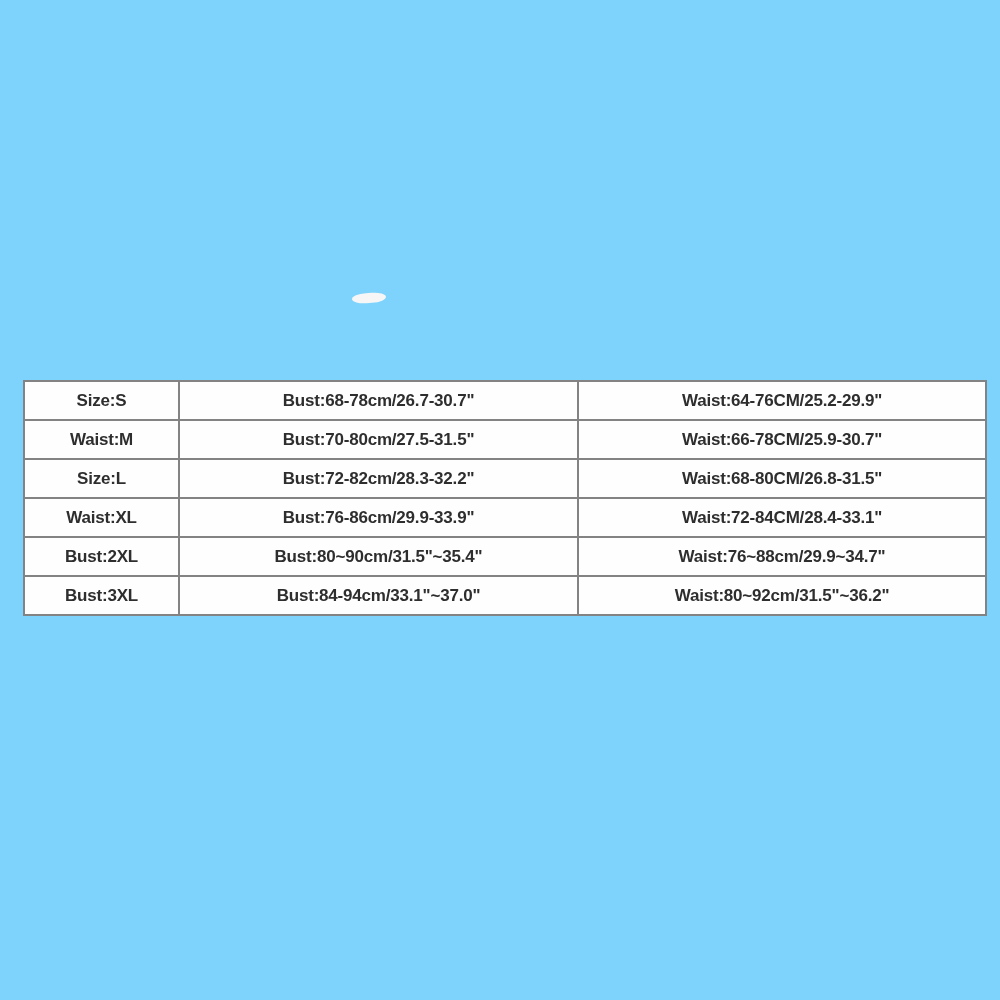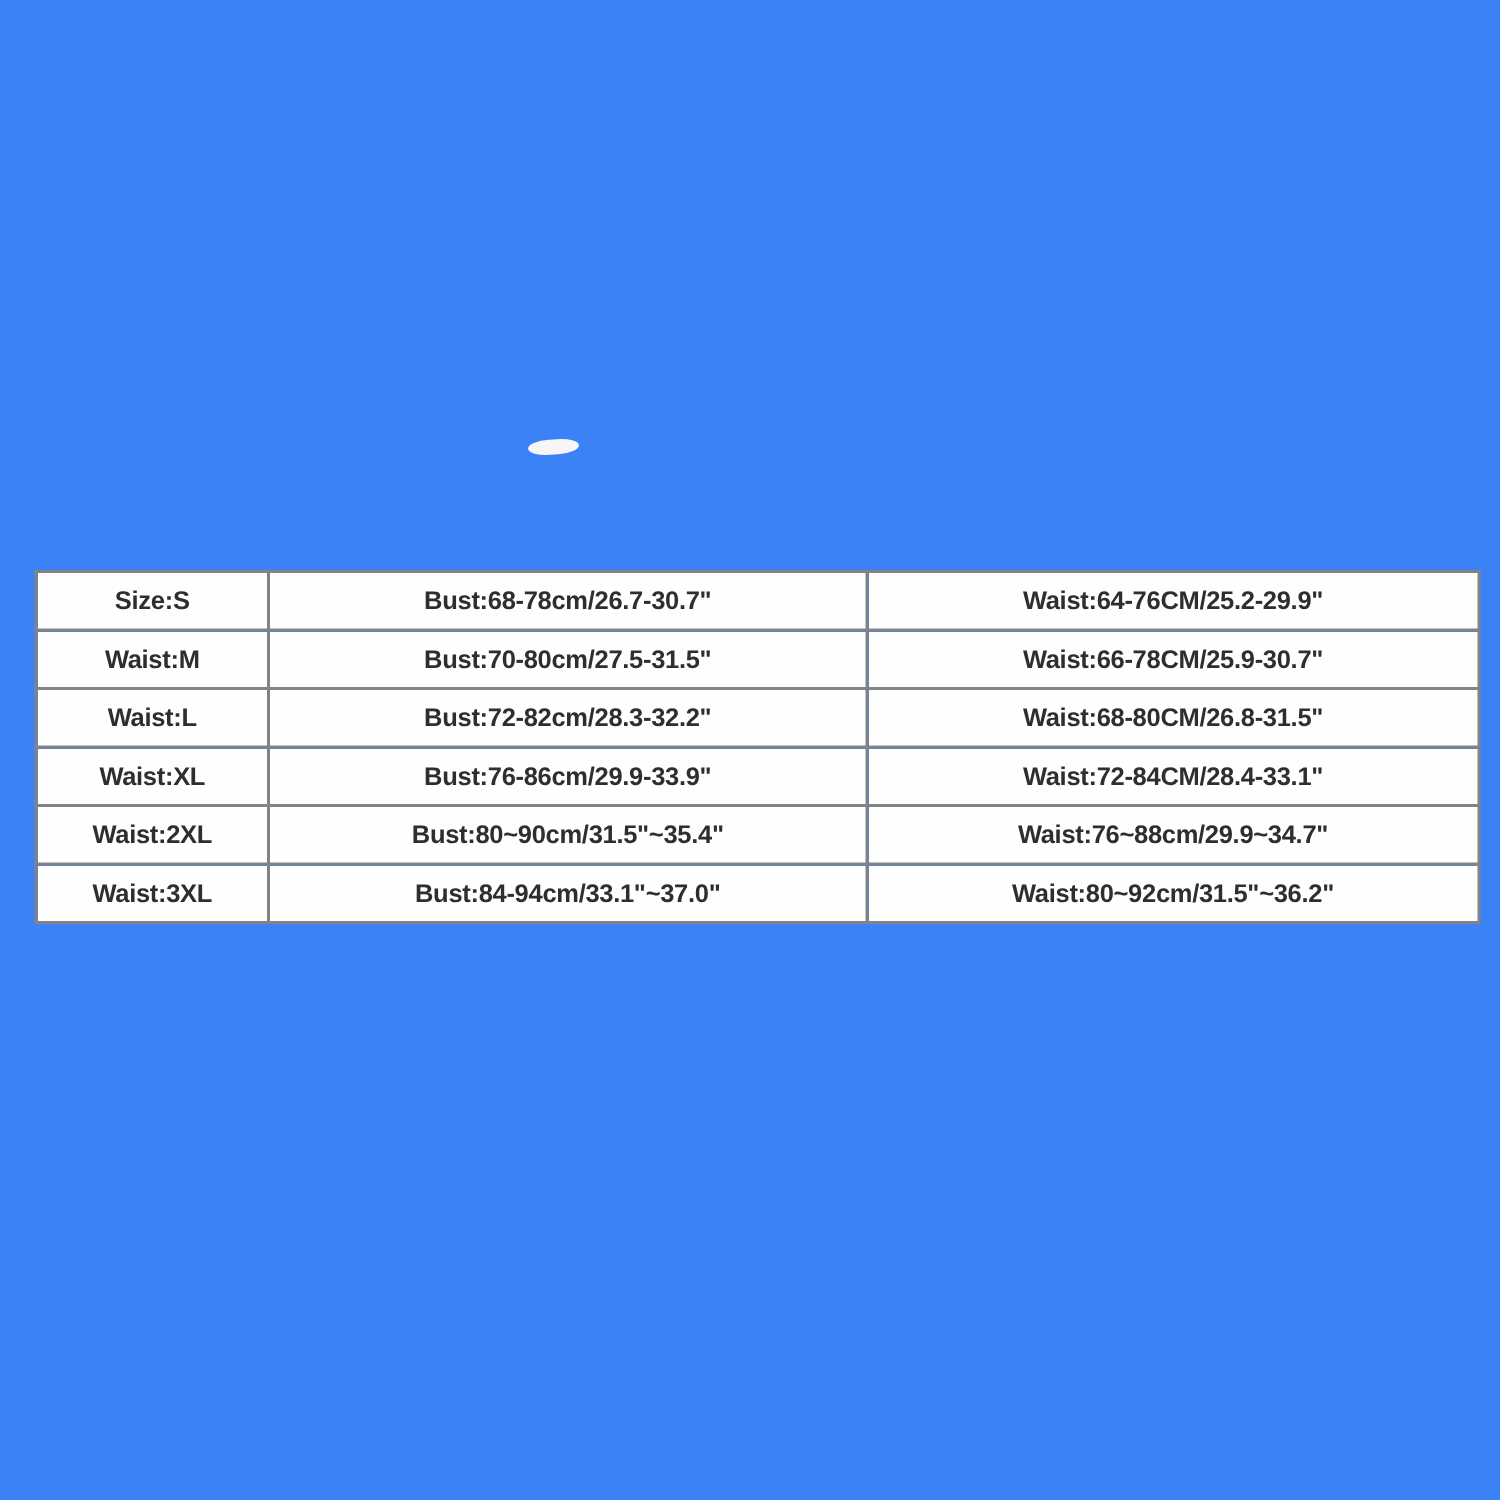--- a/index.html
+++ b/index.html
@@ -10,21 +10,21 @@
     width: 1000px;
     height: 1000px;
     background: #ffffff;
     font-family: "Liberation Sans", sans-serif;
     position: relative;
     overflow: hidden;
   }
   .canvas {
     position: absolute;
     inset: 0;
-    background: #3b82f6;
+    background: #7dd3fc;
   }
   
   .smudge {
     position: absolute;
     left: 352px;
     top: 293px;
     width: 34px;
     height: 10px;
     background: #f6f6f6;
     border-radius: 50% / 60%;
@@ -74,36 +74,36 @@
           <td class="col-size">Size:S</td>
           <td class="col-bust">Bust:68-78cm/26.7-30.7"</td>
           <td class="col-waist">Waist:64-76CM/25.2-29.9"</td>
         </tr>
         <tr>
           <td class="col-size">Waist:M</td>
           <td class="col-bust">Bust:70-80cm/27.5-31.5"</td>
           <td class="col-waist">Waist:66-78CM/25.9-30.7"</td>
         </tr>
         <tr>
-          <td class="col-size">Waist:L</td>
+          <td class="col-size">Size:L</td>
           <td class="col-bust">Bust:72-82cm/28.3-32.2"</td>
           <td class="col-waist">Waist:68-80CM/26.8-31.5"</td>
         </tr>
         <tr>
           <td class="col-size">Waist:XL</td>
           <td class="col-bust">Bust:76-86cm/29.9-33.9"</td>
           <td class="col-waist">Waist:72-84CM/28.4-33.1"</td>
         </tr>
         <tr>
-          <td class="col-size">Waist:2XL</td>
+          <td class="col-size">Bust:2XL</td>
           <td class="col-bust">Bust:80~90cm/31.5"~35.4"</td>
           <td class="col-waist">Waist:76~88cm/29.9~34.7"</td>
         </tr>
         <tr>
-          <td class="col-size">Waist:3XL</td>
+          <td class="col-size">Bust:3XL</td>
           <td class="col-bust">Bust:84-94cm/33.1"~37.0"</td>
           <td class="col-waist">Waist:80~92cm/31.5"~36.2"</td>
         </tr>
       </tbody>
     </table>
   </div>
 
 </div>
 
 </body></html>

